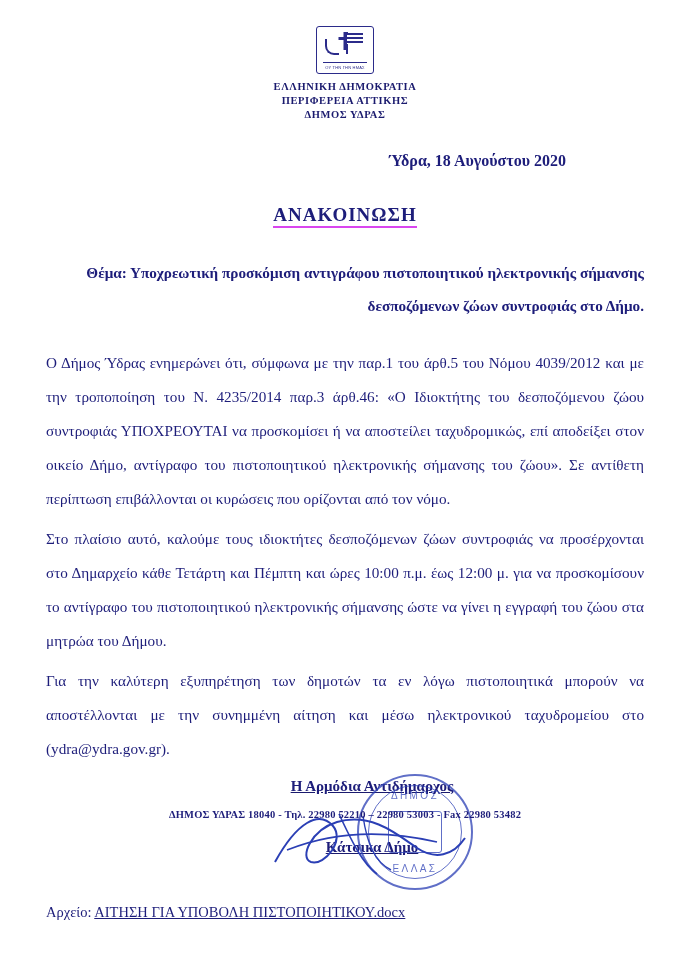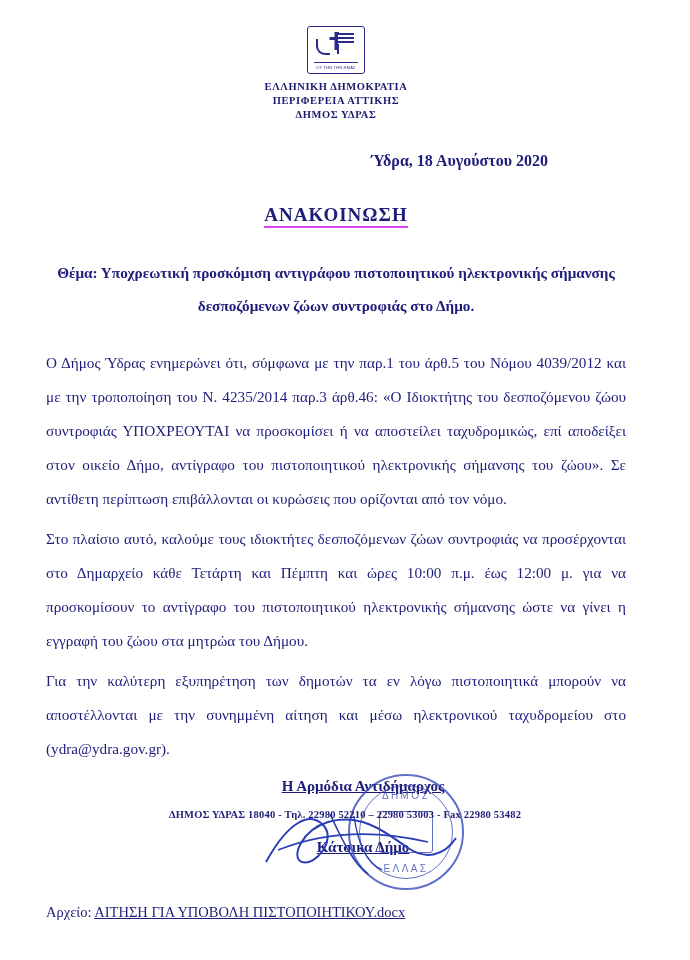--- a/index.html
+++ b/index.html
@@ -12,21 +12,21 @@
     background: #ffffff;
     font-family: "Liberation Serif", serif;
     color: #1a1a6e;
     overflow: hidden;
   }
   .page {
     position: relative;
     width: 690px;
     height: 864px;
     box-sizing: border-box;
-    padding: 26px 64px 0 46px;
+    padding: 26px 46px 0 46px;
   }
 
   
   .header {
     text-align: center;
   }
   .emblem {
     width: 56px;
     height: 46px;
     margin: 0 auto 6px auto;
@@ -135,21 +135,21 @@
     padding-bottom: 1px;
   }
 
   
   .subject {
     margin-top: 30px;
     font-size: 15.2px;
     font-weight: bold;
     line-height: 33px;
     color: #1d1d7a;
-    text-align: center;
+    text-align: right;
   }
 
   
   .body-block {
     margin-top: 24px;
   }
   .para {
     font-size: 15.2px;
     line-height: 34px;
     text-align: justify;

